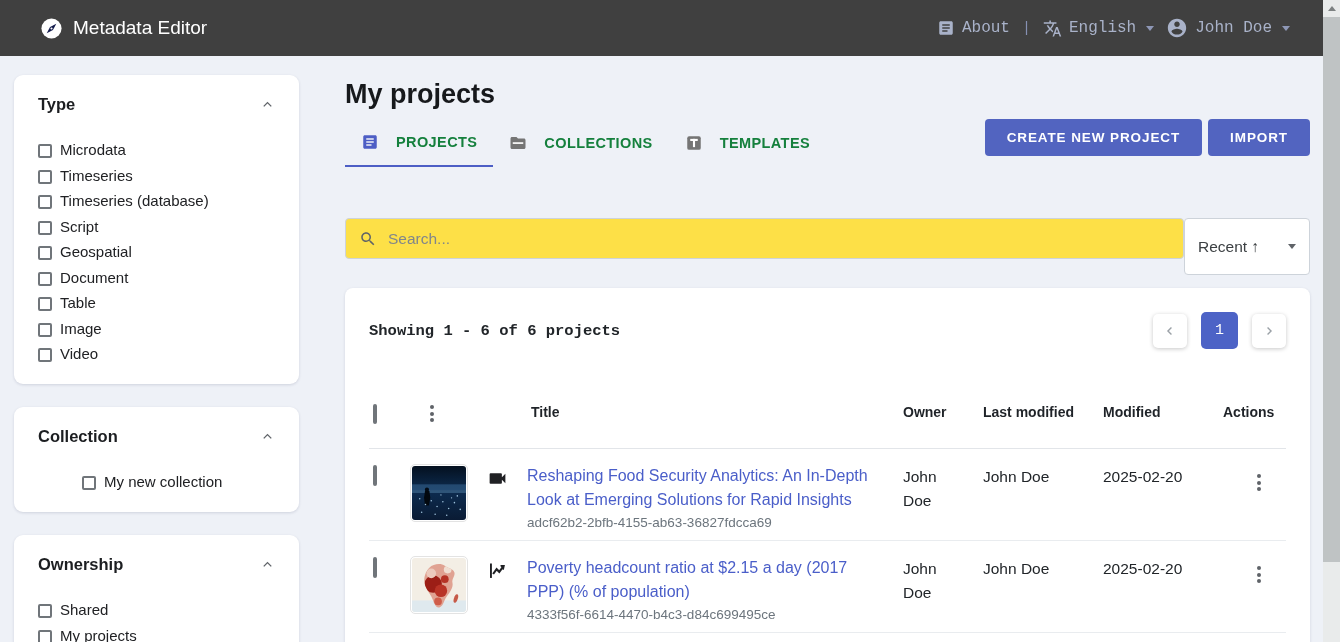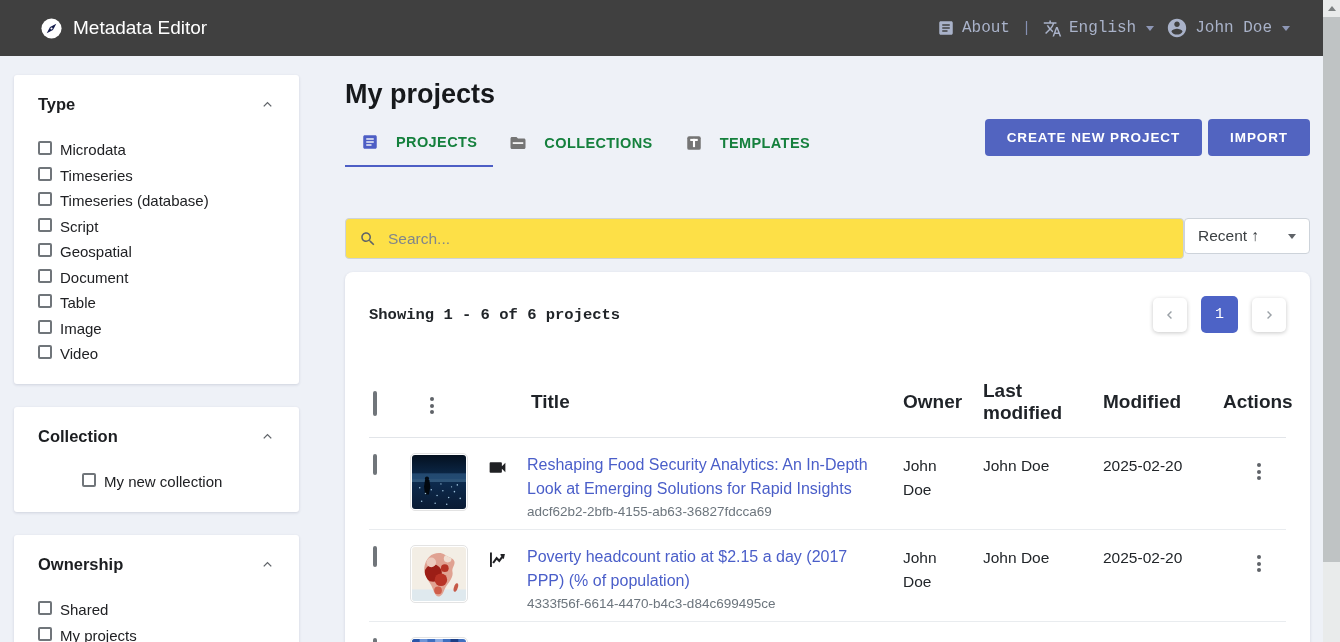--- a/index.html
+++ b/index.html
@@ -18,27 +18,27 @@
   }
   .brand { display:flex; align-items:center; gap:10px; color:#ffffff; font-size:19px; }
   .nav-right { margin-left:auto; display:flex; align-items:center; gap:12px; color:#a9b2c9; font-size:16px;font-family:Liberation Mono, monospace; }
   .nav-item { display:flex; align-items:center; gap:7px; cursor:pointer; }
   .nav-sep { color:#8691b3; font-size:15px; }
   .caret { width:0; height:0; border-left:4.5px solid transparent; border-right:4.5px solid transparent; border-top:5px solid #8e97b6; margin-left:3px; }
 
   
   .sidebar { position:absolute; left:14px; top:75px; width:285px; }
   .panel {
-    background:#fff; border-radius:3px; box-shadow:0 1px 3px rgba(20,30,70,.14);
+    background:#fff; border-radius:9px; box-shadow:0 1px 3px rgba(20,30,70,.14);
     padding:20px 24px 22px; margin-bottom:23px;
   }
   .panel-head { display:flex; align-items:center; justify-content:space-between; }
   .panel-title { font-size:16.5px; font-weight:700; color:#1c1e21; }
   .panel-body { margin-top:27px; display:flex; flex-direction:column; gap:8.5px; }
-  .check-item { display:flex; align-items:flex-start; gap:8px; font-size:15px; color:#202124; cursor:pointer; }
+  .check-item { display:flex; align-items:flex-end; gap:8px; font-size:15px; color:#202124; cursor:pointer; }
   .checkbox { width:14px; height:14px; border:2px solid #70757a; border-radius:2px; background:#fff; flex:none; }
   .indent-44 { margin-left:44px; }
 
   
   .main { position:absolute; left:345px; top:56px; width:965px; }
   .page-title { margin:21px 0 0; font-size:27px; line-height:34px; font-weight:700; color:#17191c; }
 
   .header-row { position:relative; height:99px; }
   .tabs { position:absolute; left:0; top:22px; display:flex; }
   .tab {
@@ -56,21 +56,21 @@
   .search-box {
     flex:1; height:41px; background:#fde047; border:1px solid #cdd3da; border-radius:4px;
     display:flex; align-items:center; padding:0 13px;
   }
   .search-box input {
     border:none; outline:none; flex:1; font-size:15.5px; color:#3c4043; margin-left:9px;
     font-family:"Liberation Sans",sans-serif; background:transparent;
   }
   .search-box input::placeholder { color:#80868b; }
   .sort-select {
-    width:126px; height:36px; background:#fff; border:1px solid #cdd3da; border-radius:4px;
+    width:126px; height:57px; background:#fff; border:1px solid #cdd3da; border-radius:4px;
     display:flex; align-items:center; justify-content:space-between; padding:0 13px;
     font-size:15.5px; color:#3c4043; cursor:pointer;
   }
   .sort-caret { width:0; height:0; border-left:4.5px solid transparent; border-right:4.5px solid transparent; border-top:5px solid #5f6368; }
 
   .results-card {
     margin-top:13px; background:#fff; border-radius:8px 8px 0 0;
     box-shadow:0 1px 3px rgba(20,30,70,.14); padding:24px; height:420px;
   }
   .summary-row { display:flex; align-items:center; justify-content:space-between; height:37px;font-family:Liberation Mono, monospace; }
@@ -79,22 +79,22 @@
   .pg-btn {
     width:34px; height:34px; background:#fff; border-radius:5px; box-shadow:0 1px 4px rgba(0,0,0,.22);
     display:flex; align-items:center; justify-content:center; cursor:pointer;
   }
   .pg-current {
     width:37px; height:37px; background:#4d63c6; color:#fff; border-radius:5px;
     display:flex; align-items:center; justify-content:center; font-size:15px; cursor:pointer;
   }
 
   .grid-cols { display:grid; grid-template-columns:41px 77px 40px 1fr 80px 120px 120px 71px; }
-  .thead { margin-top:33px; padding:14px 0 13px; border-bottom:1px solid #e2e5e9; align-items:center;
-           font-size:19px; font-weight:700; color:#1f2328; }
+  .thead { margin-top:33px; padding:14px 0 20px; border-bottom:1px solid #e2e5e9; align-items:center;
+           font-size:14px; font-weight:700; color:#1f2328; }
   .trow { border-bottom:1px solid #e9ecef; height:92px; padding-top:15px; align-items:start; }
 
   .cell-check { padding-left:4px; padding-top:3px; }
   .thumb { width:58px; height:58px; border:1px solid #e3e3e3; border-radius:5px; overflow:hidden; background:#fff; padding:1px; }
   .thumb svg { border-radius:3px; display:block; }
   .cell-type { padding-top:4px; }
   .title-link { font-size:16px; line-height:24px; color:#4a5ec9; text-decoration:none; display:block; padding-right:20px; cursor:pointer; }
   .uuid { font-size:13.5px; color:#6c757d; margin-top:3px; }
   .cell-owner { padding:1px 28px 0 8px; font-size:15.5px; color:#212529; line-height:24px; }
   .cell-text { padding:1px 0 0 8px; font-size:15.5px; color:#212529; line-height:24px; }

